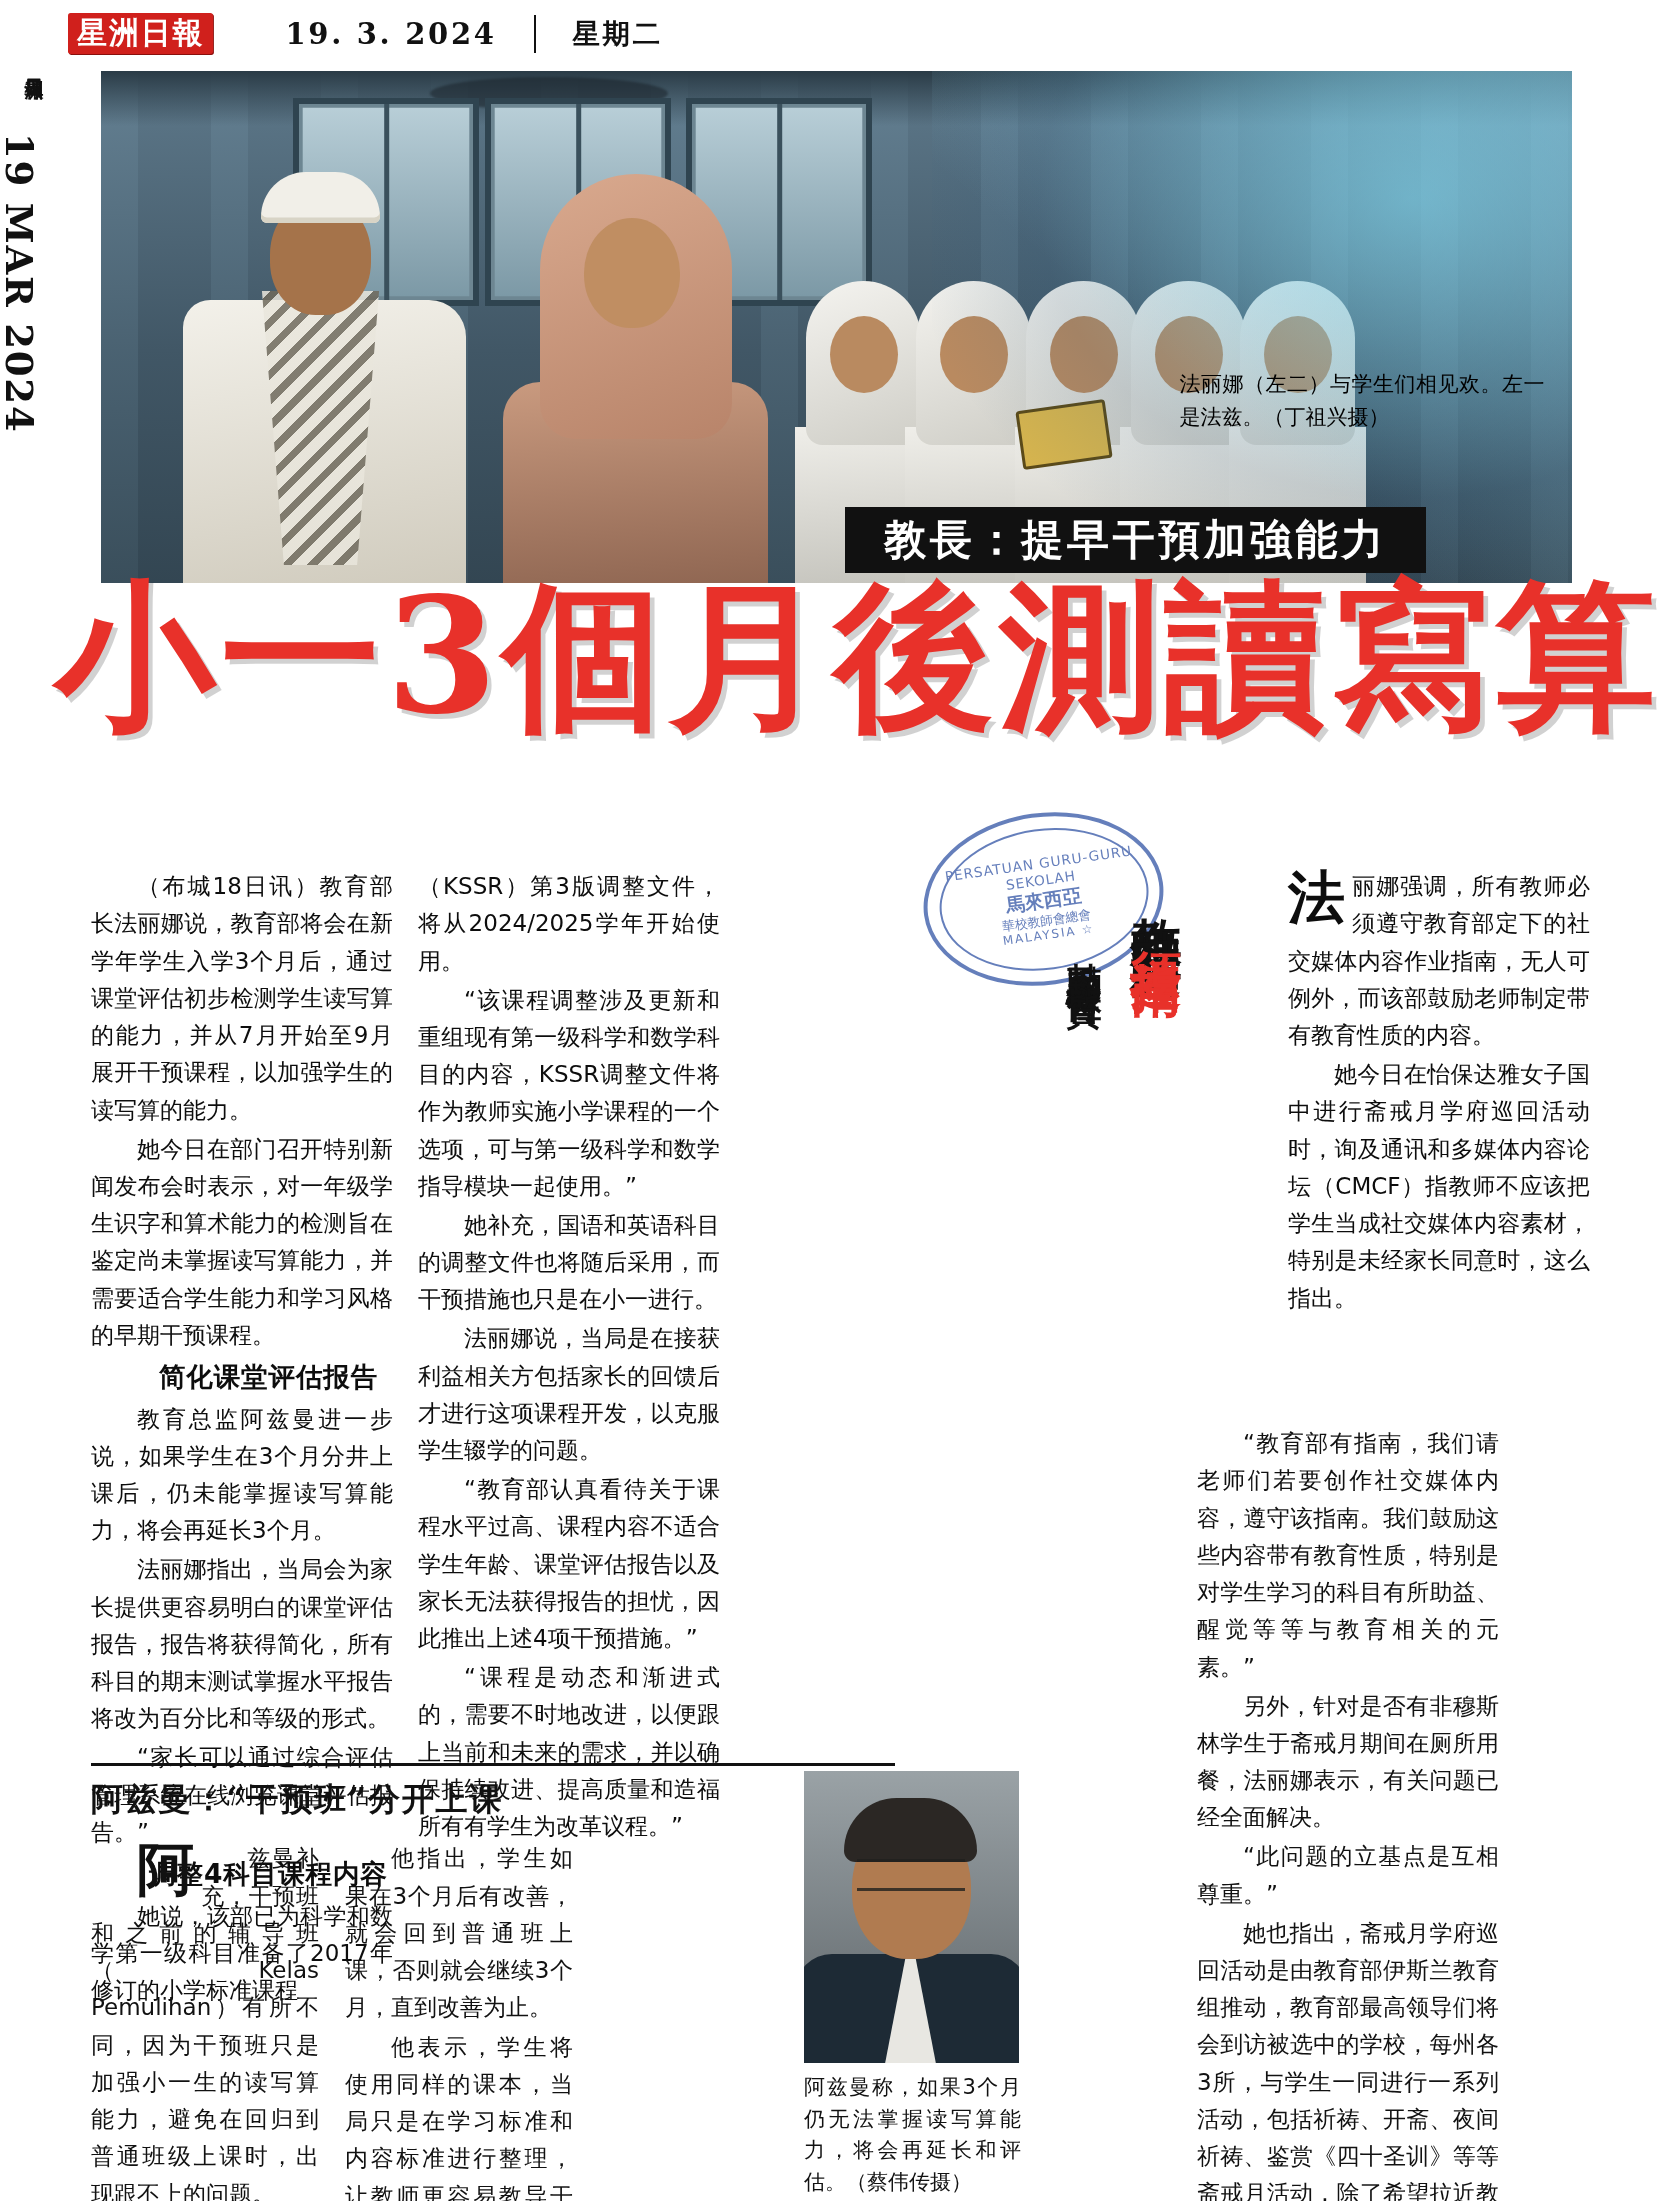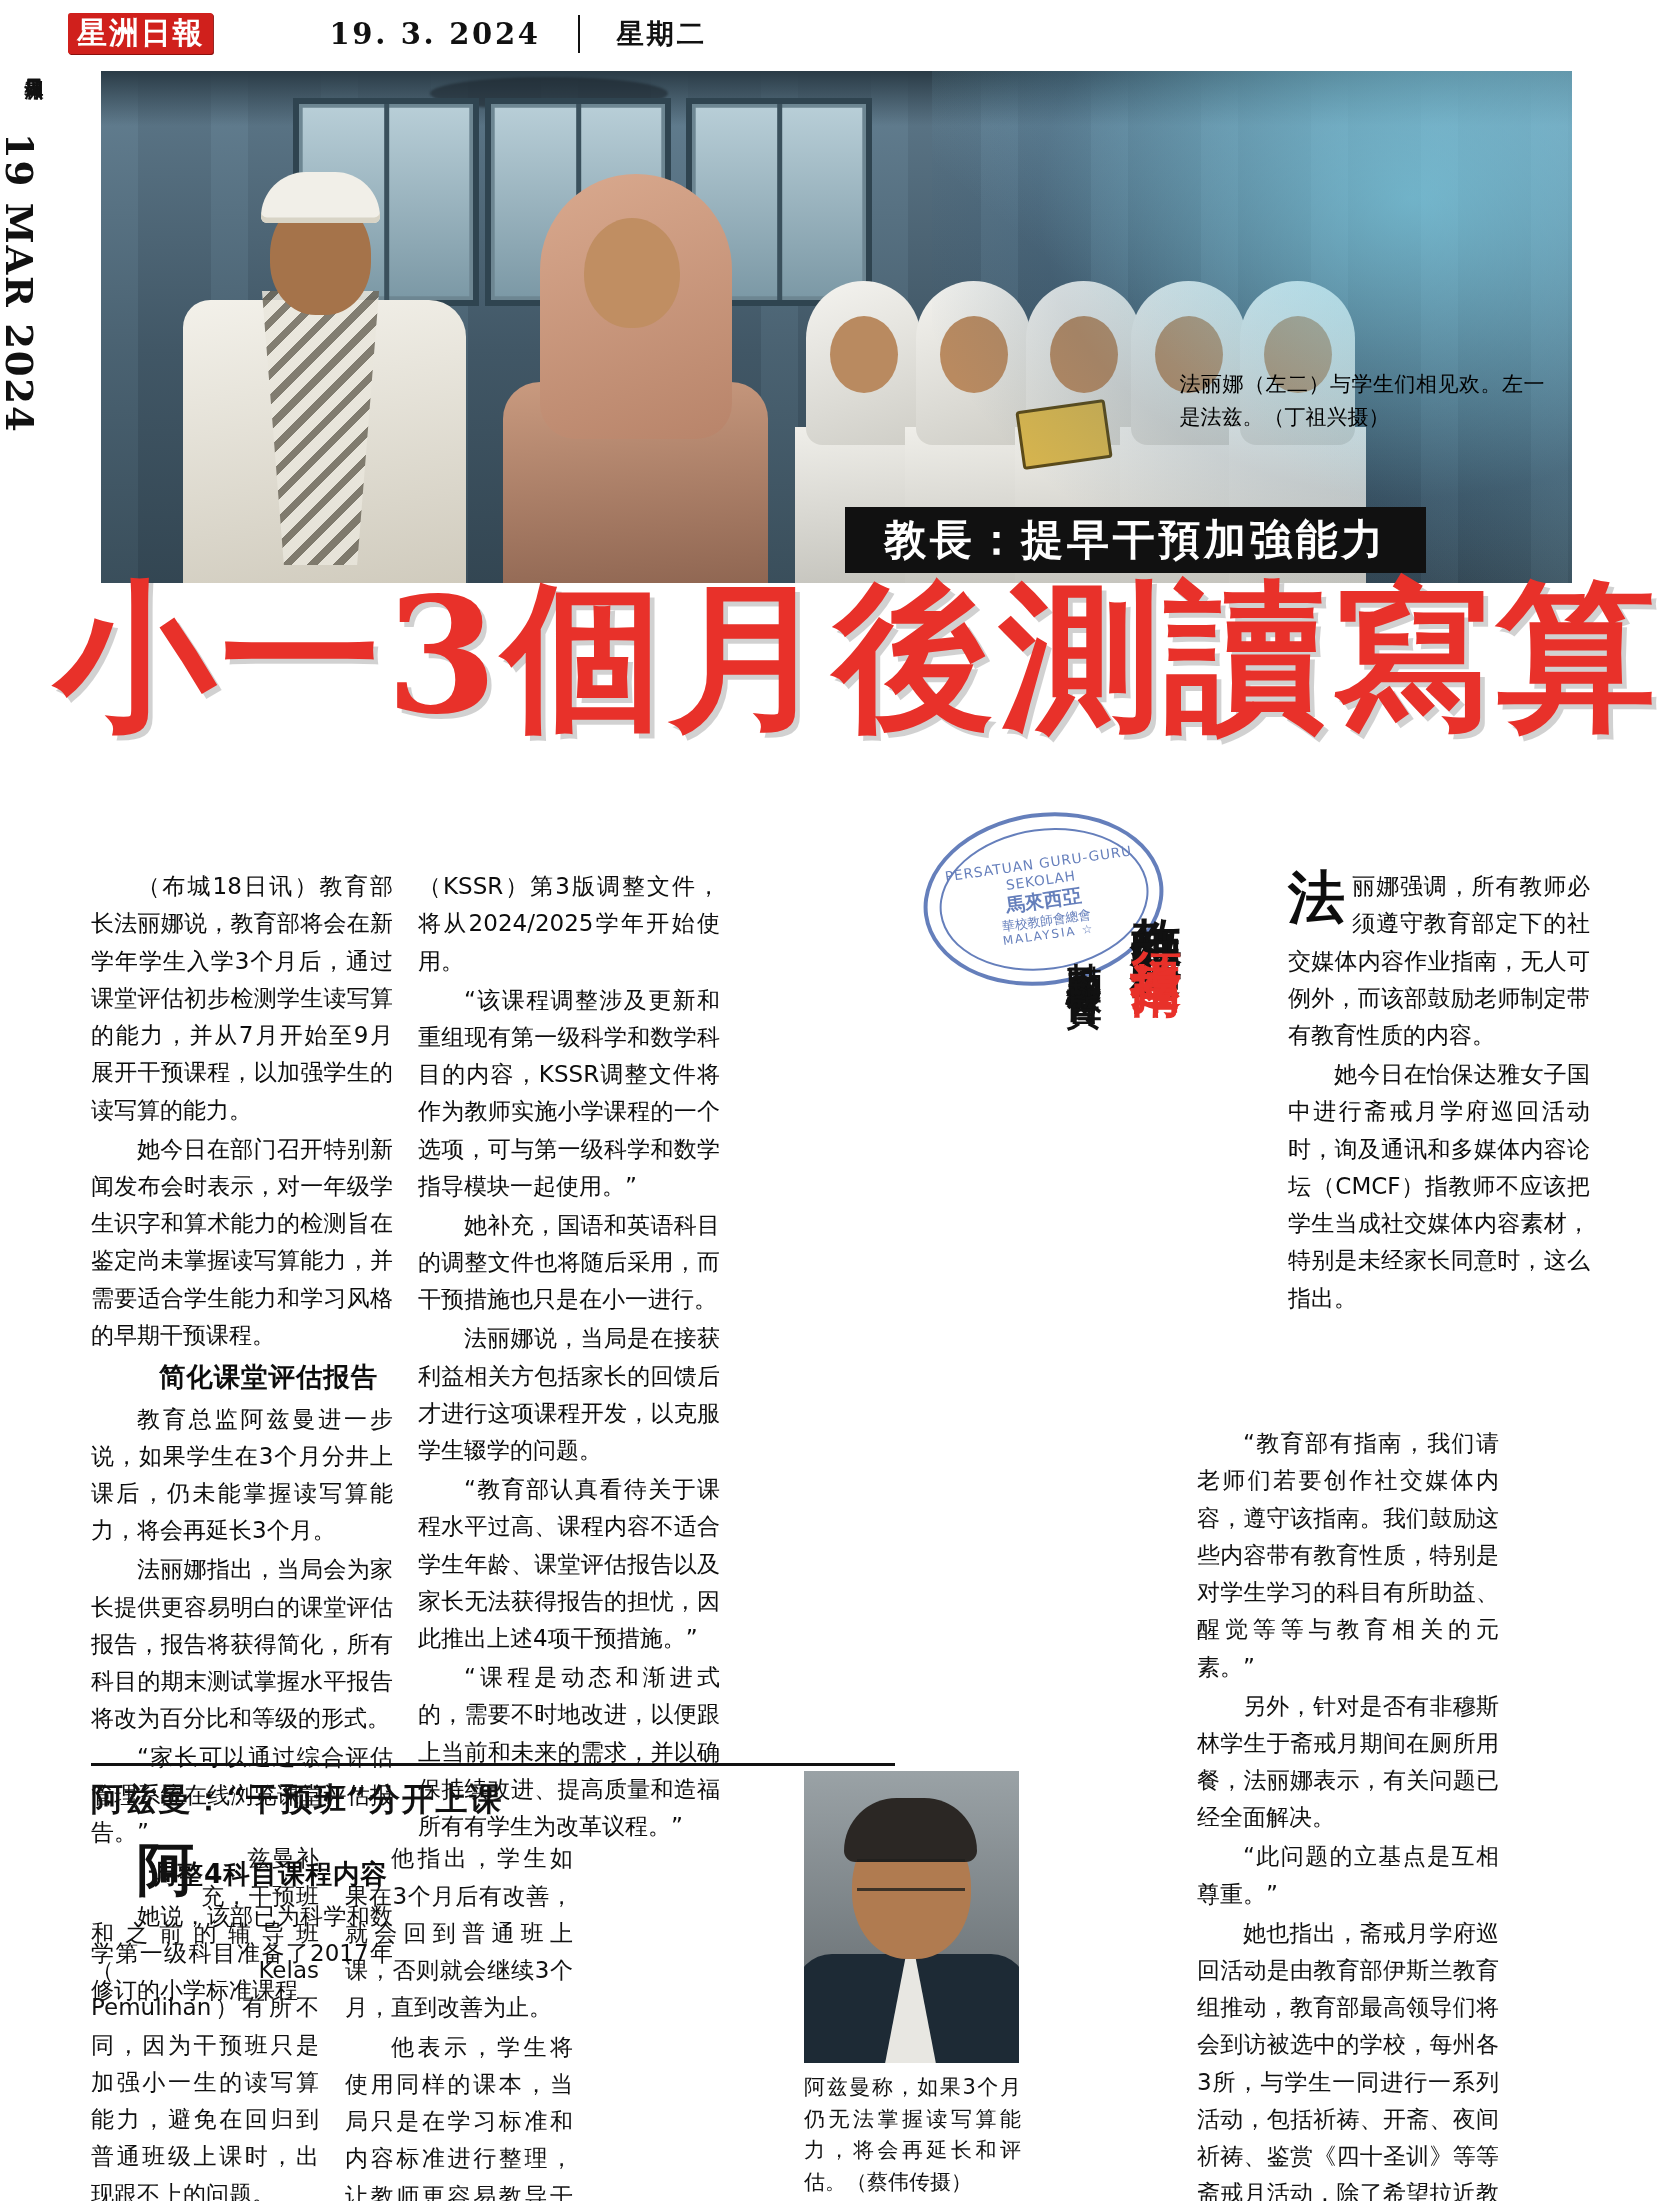--- a/index.html
+++ b/index.html
@@ -71,21 +71,21 @@
     padding: 2.7px 9.1px 5.5px 9.1px;
     border-radius: 2.7px;
     line-height: 1.1;
     box-shadow: 0.9px 0.9px 0 #8a0f0c;
   }
   .masthead-date {
     font-family: "DejaVu Serif", serif;
     font-size: 29px;
     font-weight: bold;
     letter-spacing: 2.7px;
-    margin-left: 116px;
+    margin-left: 72px;
     color: #111;
   }
   .masthead-sep {
     margin-left: 37px;
     width: 1.8px;
     height: 38px;
     background: #111;
   }
   .masthead-day {
     font-family: "DejaVu Serif", serif;

